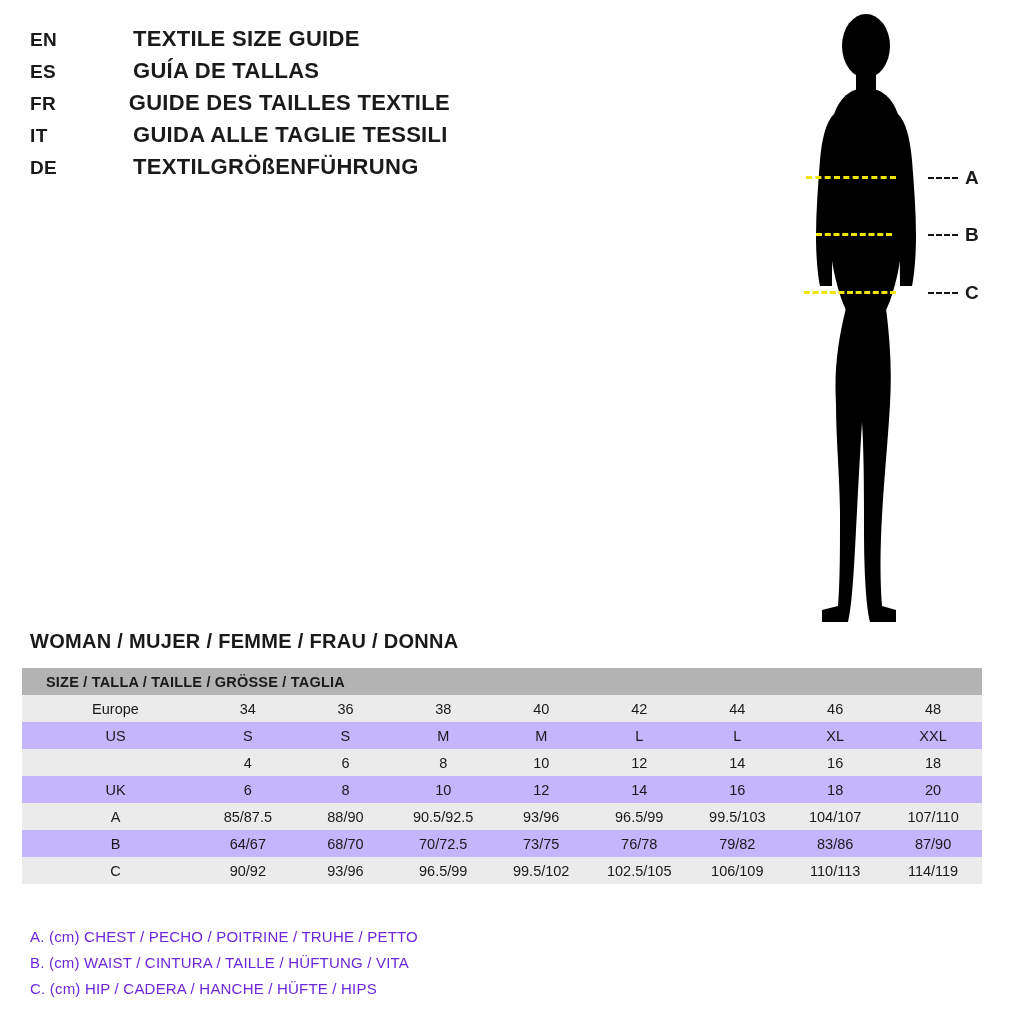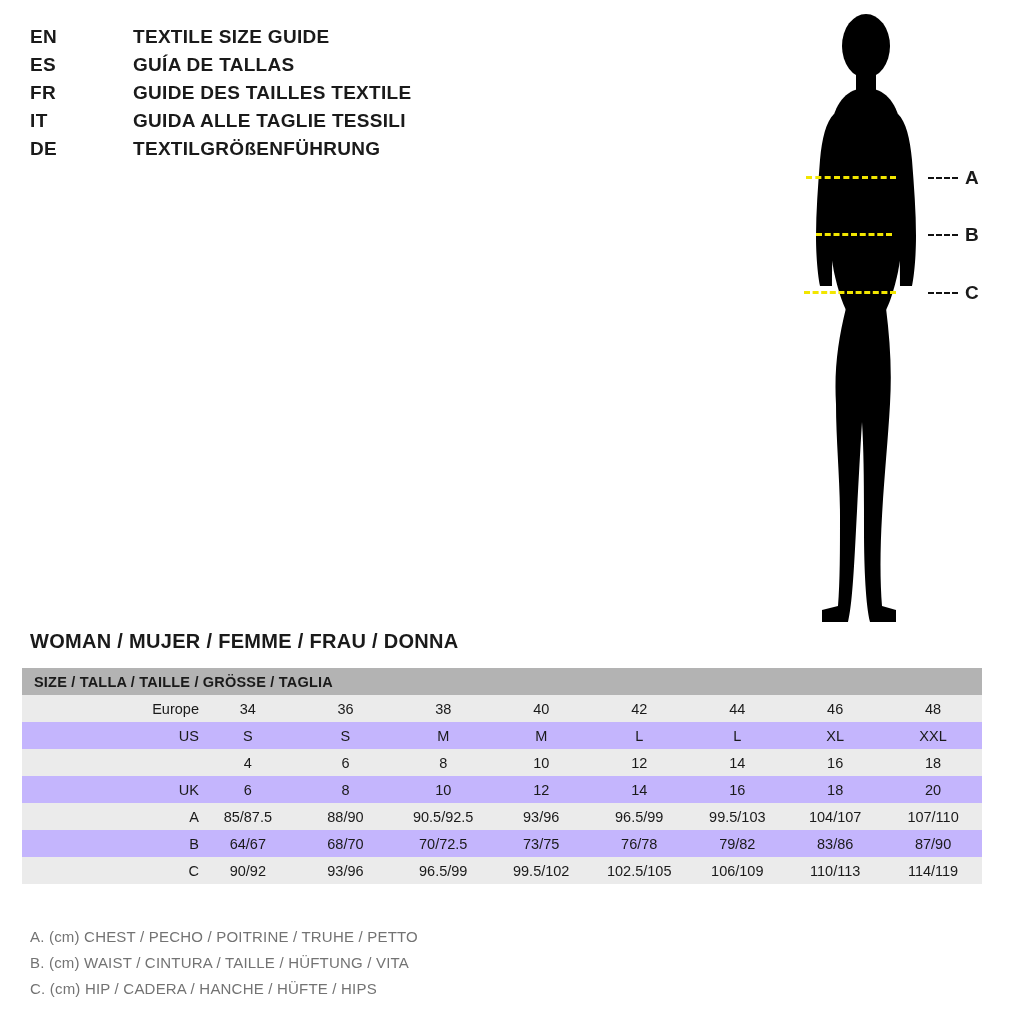--- a/index.html
+++ b/index.html
@@ -30,21 +30,21 @@
     gap: 35px;
   }
   .title-lang {
     width: 68px;
     font-size: 19px;
     font-weight: 700;
     letter-spacing: 0.4px;
     color: #1a1a1a;
   }
   .title-text {
-    font-size: 19px;
+    font-size: 22px;
     font-weight: 700;
     letter-spacing: 0.3px;
     color: #1a1a1a;
     white-space: nowrap;
     text-align: right;
   }
 
   
   #figure-area {
     position: absolute;
@@ -98,45 +98,45 @@
     font-size: 14.5px;
   }
   #size-table td {
     padding: 4px 0;
     height: 19px;
   }
   #size-table tr.header-row td {
     background: #b3b3b3;
     font-weight: 700;
     font-size: 14.5px;
-    padding-left: 12px;
+    padding-left: 24px;
     letter-spacing: 0.2px;
   }
   #size-table tr.band-light td { background: #ebebeb; }
   #size-table tr.band-white td { background: #c4b5fd; }
   #size-table td.rowlabel {
     padding-left: 10px;
-    text-align: right;
+    text-align: center;
     width: 170px;
   }
   #size-table td.val {
     text-align: center;
     width: 99px;
   }
 
   
   #legend {
     position: absolute;
     left: 30px;
     top: 928px;
     width: 600px;
   }
   .legend-row {
     font-size: 15px;
-    color: #737373;
+    color: #6d28d9;
     margin-bottom: 9px;
     letter-spacing: 0.2px;
   }
 </style>
 </head>
 <body>
 
 <div id="title-block">
   <div class="title-row">
     <span class="title-lang">EN</span>

